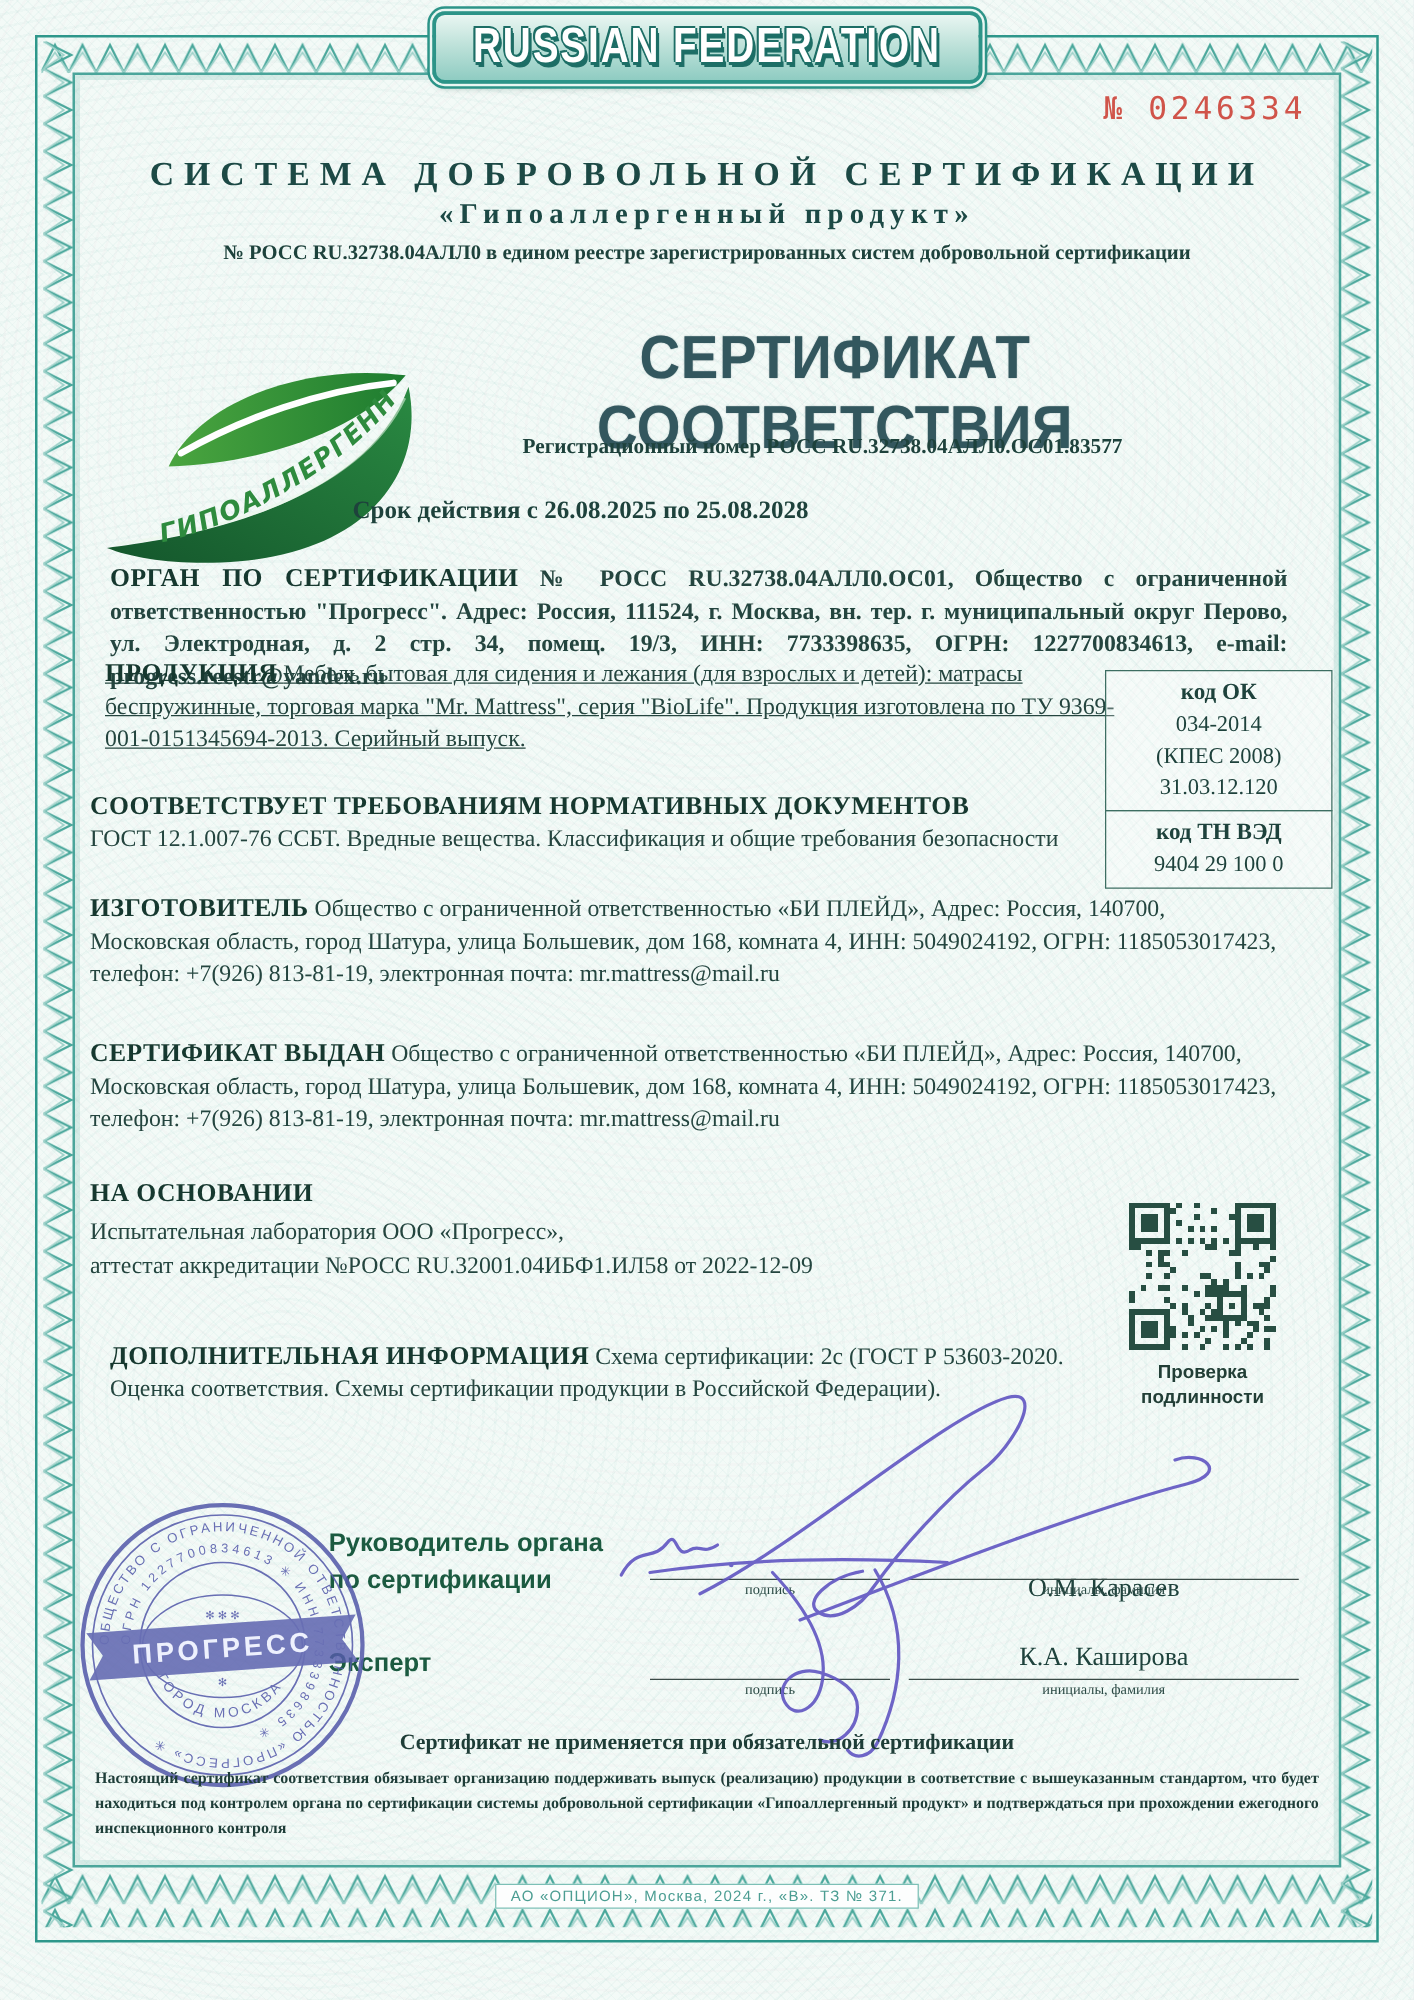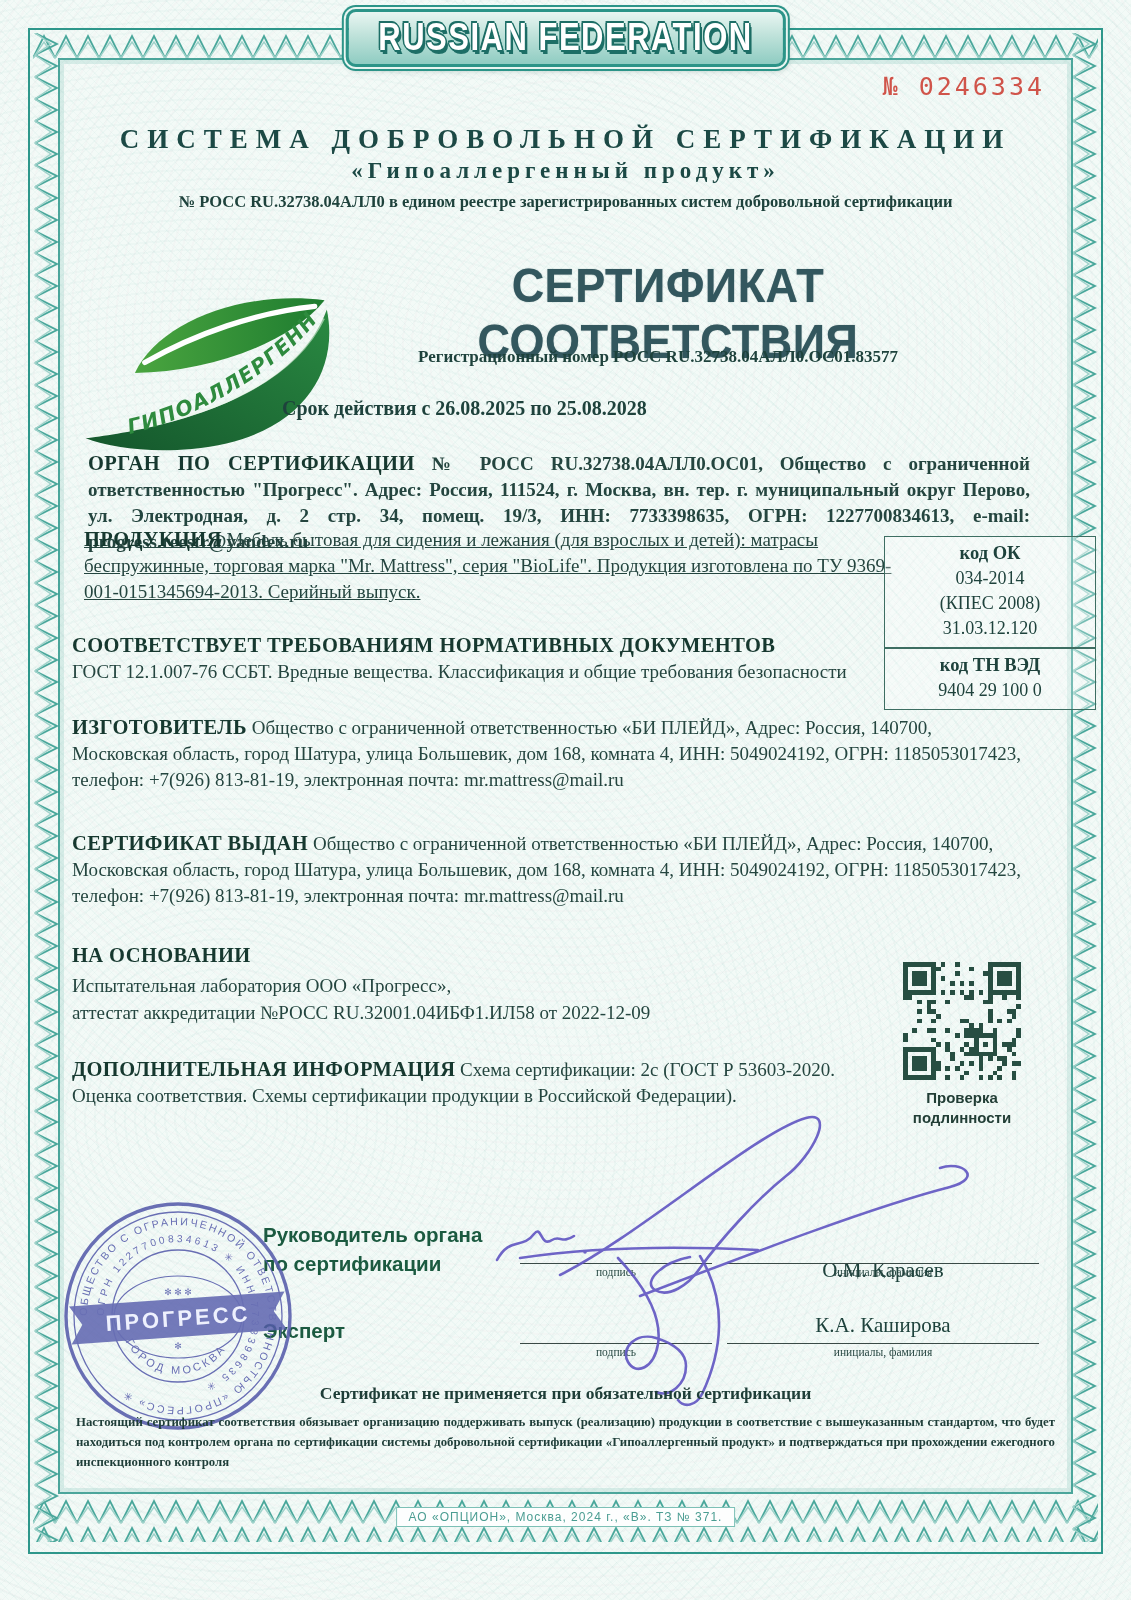--- a/index.html
+++ b/index.html
@@ -63,21 +63,21 @@
   .sec-prod{left:72px; top:514px; width:812px;}
   .sec-comp{left:72px; top:632px; width:942px;}
   .sec-manu{left:72px; top:714px; width:952px;}
   .sec-issued{left:72px; top:830px; width:952px;}
   .basis-label{left:72px; top:944px; font-weight:bold; font-size:20.5px; color:#16382f; letter-spacing:.4px;}
   .basis-lines{left:72px; top:972px; width:812px; font-size:19px; line-height:27px;}
   .basis-lines .stretch{text-align:justify; text-align-last:justify;}
   .sec-add{left:72px; top:1056px; width:824px;}
   
   .code-box{left:884px; width:178px; border:1.5px solid #3d6e62; text-align:center;
-    padding:4px 16px 6px; font-size:18px; line-height:25px; color:#1e423c; background:rgba(255,255,255,.25);}
+    padding:4px 1px 6px; font-size:18px; line-height:25px; color:#1e423c; background:rgba(255,255,255,.25);}
   .code-box b{font-size:18.5px;}
   .box-ok{top:536px;}
   .box-tnved{top:648px;}
   
   .qr{left:903px; top:962px;}
   .qr-caption{left:889px; top:1088px; width:146px; text-align:center;
     font-family:"Liberation Sans","DejaVu Sans",sans-serif; font-weight:bold;
     font-size:15px; line-height:20px; color:#223e36;}
   
   .role{left:263px; font-family:"Liberation Sans","DejaVu Sans",sans-serif;
@@ -205,21 +205,21 @@
     <b>СЕРТИФИКАТ ВЫДАН</b>
     <span>Общество с ограниченной ответственностью «БИ ПЛЕЙД», Адрес: Россия, 140700, Московская область, город Шатура, улица Большевик, дом 168, комната 4, ИНН: 5049024192, ОГРН: 1185053017423, телефон: +7(926) 813-81-19, электронная почта: mr.mattress@mail.ru</span>
   </p>
 
   <div class="abs basis-label">НА ОСНОВАНИИ</div>
   <div class="abs basis-lines">
     <div>Испытательная лаборатория ООО «Прогресс»,</div>
     <div>аттестат аккредитации №РОСС RU.32001.04ИБФ1.ИЛ58 от 2022-12-09</div>
   </div>
 
-  <p class="abs sec sec-add" style="margin:0;">
+  <p class="abs sec sec-add" style="margin:16px;">
     <b>ДОПОЛНИТЕЛЬНАЯ ИНФОРМАЦИЯ</b>
     <span>Схема сертификации: 2с (ГОСТ Р 53603-2020. Оценка соответствия. Схемы сертификации продукции в Российской Федерации).</span>
   </p>
 
   <svg id="qr-svg" class="abs qr" width="118" height="118" viewBox="0 0 25 25" style="shape-rendering:crispEdges;">
       <rect x="0" y="0" width="1" height="1" fill="#274e42"></rect>
       <rect x="1" y="0" width="1" height="1" fill="#274e42"></rect>
       <rect x="2" y="0" width="1" height="1" fill="#274e42"></rect>
       <rect x="3" y="0" width="1" height="1" fill="#274e42"></rect>
       <rect x="4" y="0" width="1" height="1" fill="#274e42"></rect>

